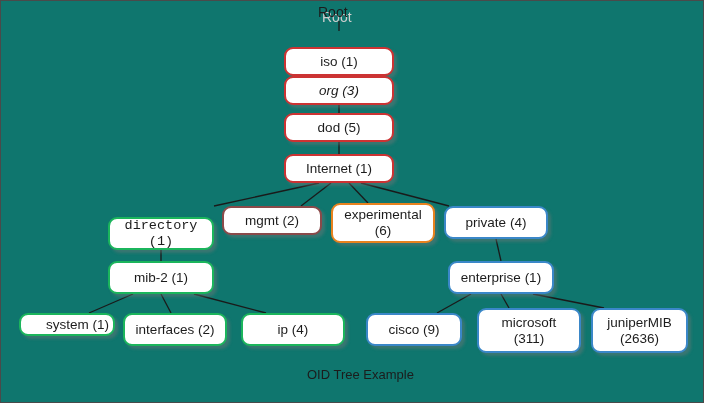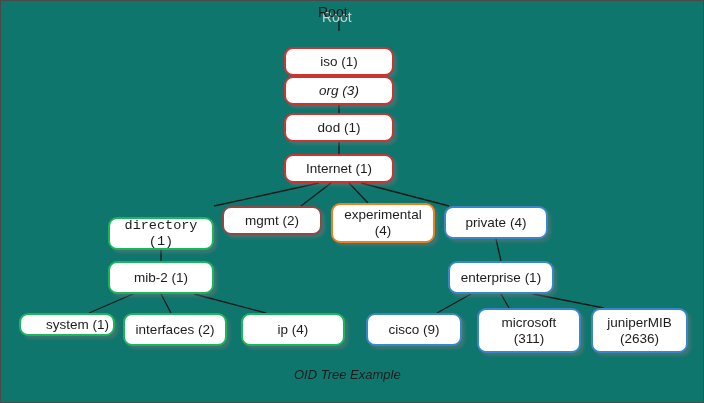--- a/index.html
+++ b/index.html
@@ -98,34 +98,34 @@
   <span class="root-label" style="left:317px; top:3px;">Root</span>
 
   <div id="node-layer">
       <div class="node" style="left: 283px; top: 46px; width: 110px; height: 29px; border-color: rgb(204, 51, 51);">
         <span class="node-label">iso (1)</span>
       </div>
       <div class="node" style="left: 283px; top: 75px; width: 110px; height: 29px; border-color: rgb(204, 51, 51); font-style: italic;">
         <span class="node-label">org (3)</span>
       </div>
       <div class="node" style="left: 283px; top: 112px; width: 110px; height: 29px; border-color: rgb(204, 51, 51);">
-        <span class="node-label">dod (1)</span>
+        <span class="node-label">dod (5)</span>
       </div>
       <div class="node" style="left: 283px; top: 153px; width: 110px; height: 29px; border-color: rgb(204, 51, 51);">
         <span class="node-label">Internet (1)</span>
       </div>
       <div class="node" style="left: 107px; top: 216px; width: 106px; height: 33px; border-color: rgb(27, 181, 92); font-family: Liberation Mono, monospace;">
         <span class="node-label">directory (1)</span>
       </div>
       <div class="node" style="left: 221px; top: 205px; width: 100px; height: 29px; border-color: rgb(139, 74, 74);">
         <span class="node-label">mgmt (2)</span>
       </div>
       <div class="node" style="left: 330px; top: 202px; width: 104px; height: 40px; border-color: rgb(232, 130, 30);">
         <span class="node-label">experimental
-(4)</span>
+(6)</span>
       </div>
       <div class="node" style="left: 443px; top: 205px; width: 104px; height: 33px; border-color: rgb(58, 135, 200);">
         <span class="node-label">private (4)</span>
       </div>
       <div class="node" style="left: 107px; top: 260px; width: 106px; height: 33px; border-color: rgb(27, 181, 92);">
         <span class="node-label">mib-2 (1)</span>
       </div>
       <div class="node" style="left: 447px; top: 260px; width: 106px; height: 33px; border-color: rgb(58, 135, 200);">
         <span class="node-label">enterprise (1)</span>
       </div>
@@ -144,15 +144,15 @@
       <div class="node" style="left: 476px; top: 307px; width: 104px; height: 45px; border-color: rgb(58, 135, 200);">
         <span class="node-label">microsoft
 (311)</span>
       </div>
       <div class="node" style="left: 590px; top: 307px; width: 97px; height: 45px; border-color: rgb(58, 135, 200);">
         <span class="node-label">juniperMIB
 (2636)</span>
       </div>
     </div>
 
-  <span class="caption" style="left:293px; top:366px;font-style:italic;">OID Tree Example</span>
+  <span class="caption" style="left:306px; top:366px;">OID Tree Example</span>
 
 </div>
 
 </body></html>

